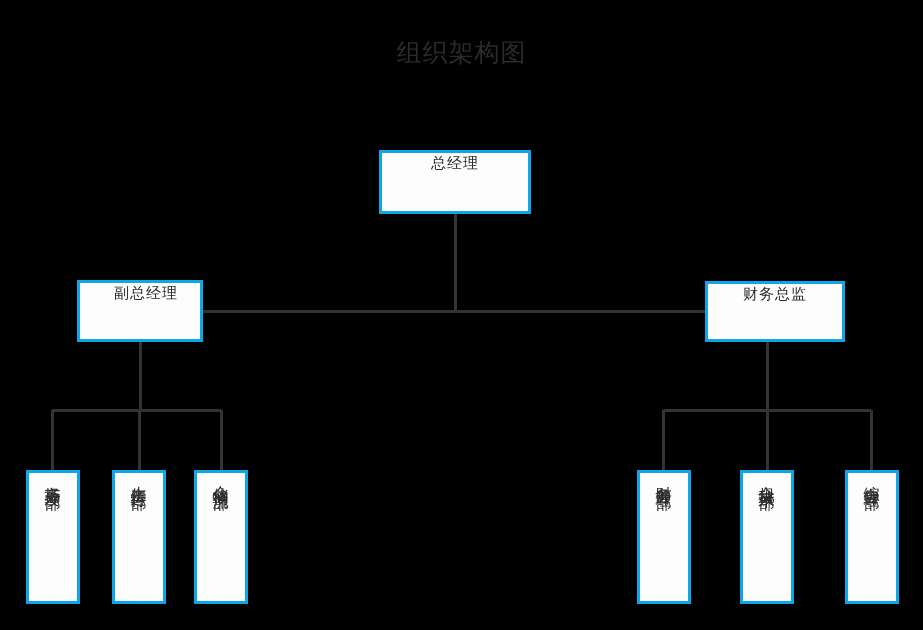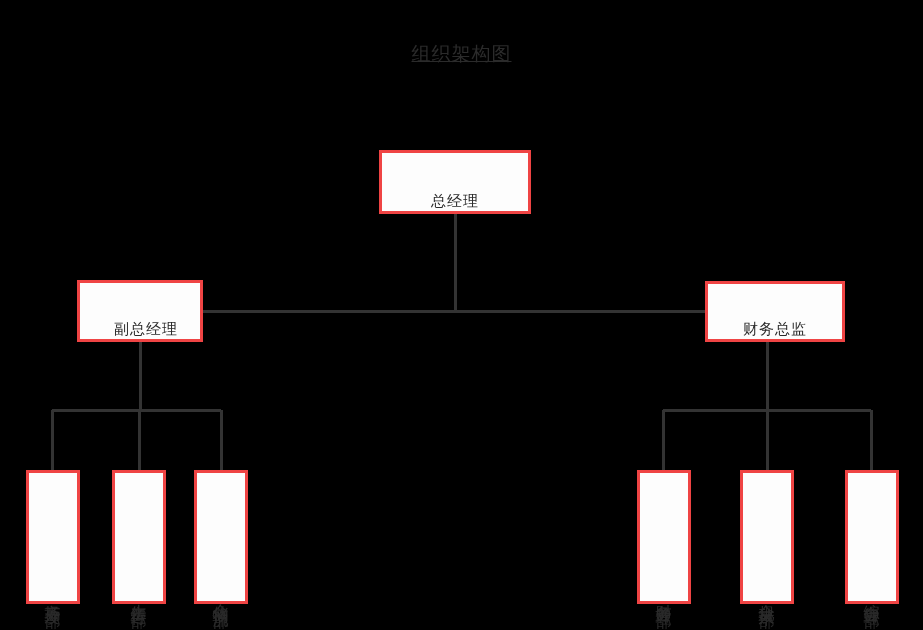--- a/index.html
+++ b/index.html
@@ -32,34 +32,33 @@
     pointer-events: none;
   }
 
   .chart-title {
     position: absolute;
     left: 0;
     top: 38px;
     width: 923px;
     text-align: center;
     color: #2b2b2b;
-    font-size: 19px;
+    font-size: 25px;
     line-height: 30px;
     letter-spacing: 1px;
     white-space: nowrap;
-    text-decoration: underline;
   }
 
   .node {
     position: absolute;
     background: #fdfdfd;
-    border: 3px solid #ef4444;
+    border: 3px solid #0ea5e9;
     box-sizing: border-box;
     display: flex;
-    align-items: flex-end;
+    align-items: flex-start;
     justify-content: center;
     color: #2a2a2a;
   }
 
   .node-horizontal {
     font-size: 15px;
     line-height: 20px;
     letter-spacing: 1px;
     white-space: nowrap;
   }

